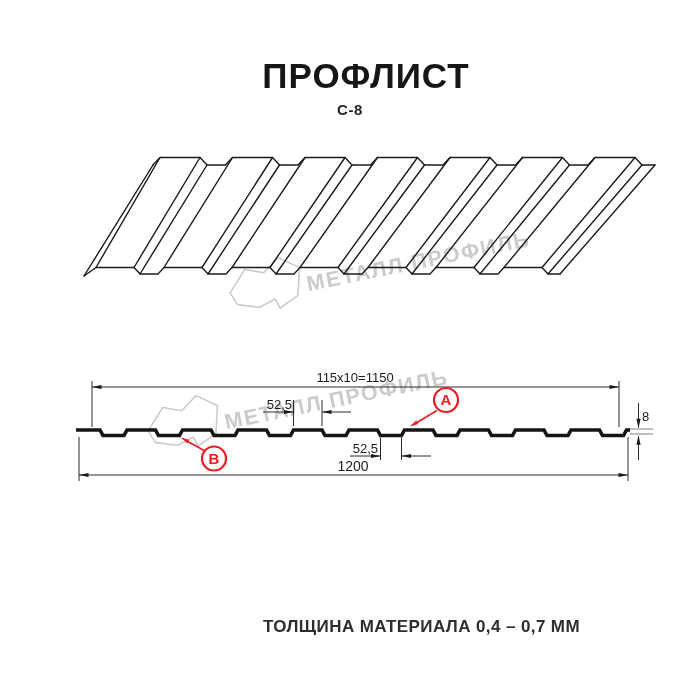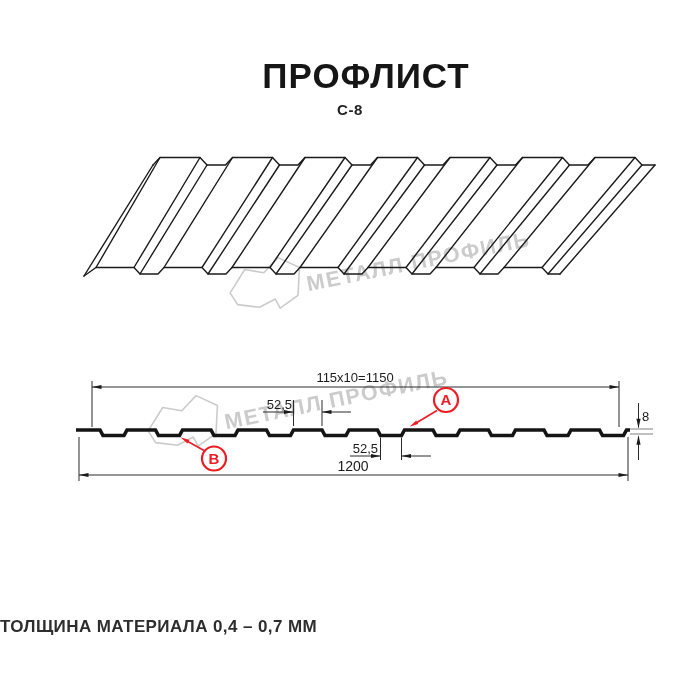--- a/index.html
+++ b/index.html
@@ -3,21 +3,21 @@
 <meta charset="utf-8">
 <style>
   html,body{margin:0;padding:0;}
   body{width:700px;height:700px;position:relative;background:#ffffff;overflow:hidden;
        font-family:"Liberation Sans",sans-serif;}
   .page{position:absolute;inset:0;background:#fff;}
   .title{position:absolute;top:56px;left:0;width:700px;text-align:center;
          font-size:35px;font-weight:bold;letter-spacing:1px;color:#161616;margin-left:16px;}
   .subtitle{position:absolute;top:101px;left:0;width:700px;text-align:center;
             font-size:15px;font-weight:bold;letter-spacing:0.6px;color:#222;}
-  .footer-note{position:absolute;top:617px;left:0;width:580px;text-align:left;
+  .footer-note{position:absolute;top:617px;left:0;width:580px;text-align:right;
                font-size:17px;font-weight:bold;letter-spacing:0.4px;color:#2e2e2e;}
   svg{position:absolute;left:0;top:0;}
   .dim-text{font-family:"Liberation Sans",sans-serif;font-size:13px;fill:#1b1b1b;}
   .dim-text-lg{font-family:"Liberation Sans",sans-serif;font-size:14px;fill:#1b1b1b;}
   .wm-text{font-family:"Liberation Sans",sans-serif;font-size:21.5px;font-weight:bold;
            fill:#c9c9c9;letter-spacing:1.5px;}
   .red-letter{font-family:"Liberation Sans",sans-serif;font-size:15px;font-weight:bold;
               fill:#ec1c24;}
 </style>
 </head>

